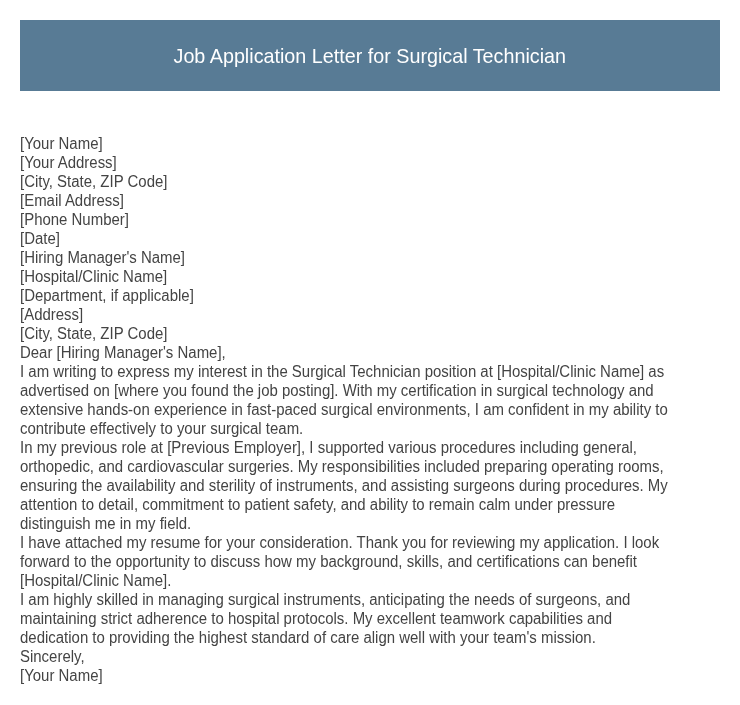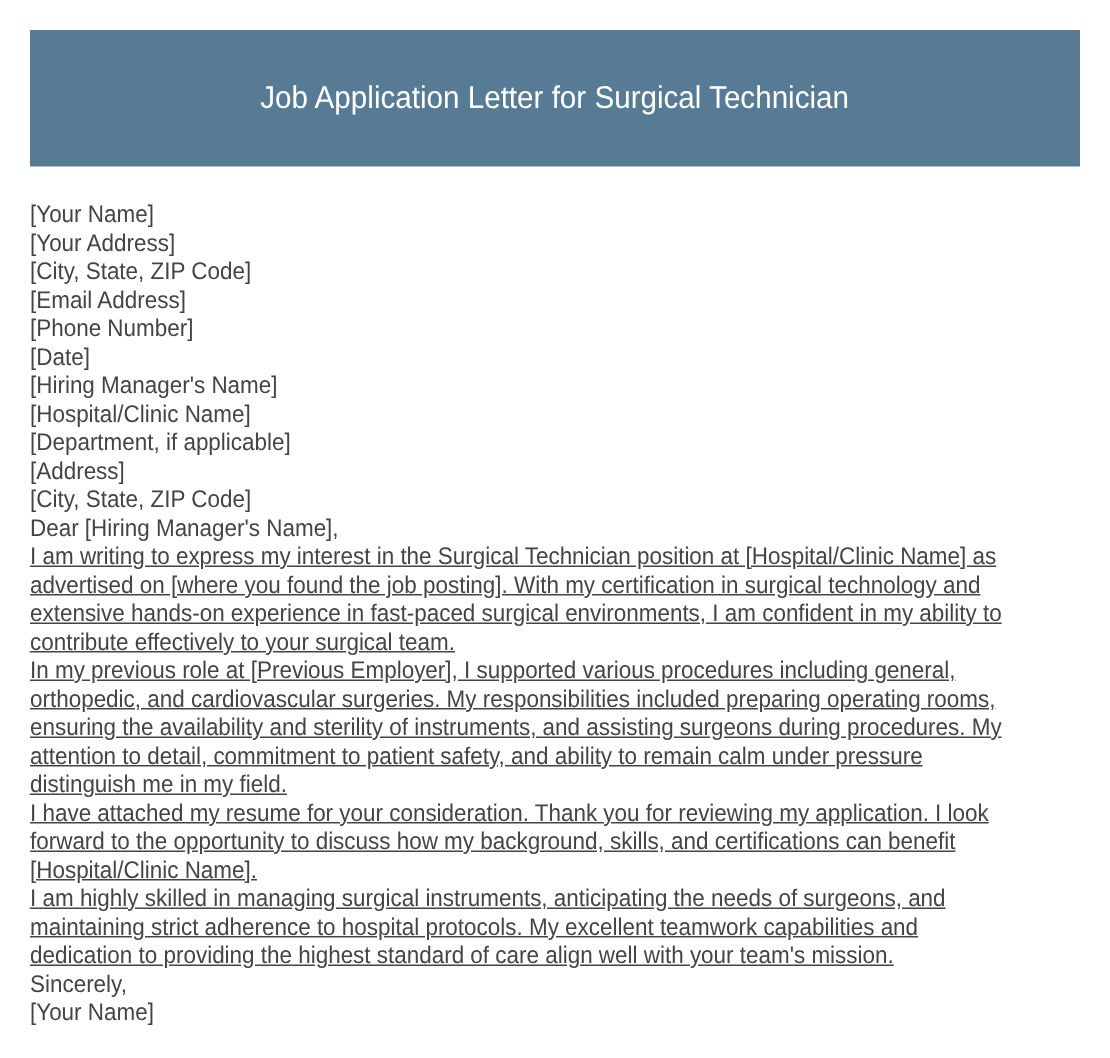--- a/index.html
+++ b/index.html
@@ -12,21 +12,21 @@
       height: 705px;
       position: relative;
       overflow: hidden;
       font-family: "Liberation Sans", sans-serif;
     }
     .header {
       position: absolute;
       left: 20px;
       top: 20px;
       width: 700px;
-      height: 91px;
+      height: 71px;
       background: #587b95;
       display: flex;
       align-items: center;
       justify-content: center;
     }
     .header-title {
       color: #ffffff;
       font-family: "Liberation Sans", sans-serif;
       font-size: 21px;
       font-weight: normal;
@@ -45,21 +45,20 @@
       line-height: 19px;
     }
     .letter .line {
       display: block;
       white-space: nowrap;
       transform-origin: left center;
       transform: scaleX(0.935);
     }
     .letter .para {
       display: block;
-      text-decoration: underline;
     }
   </style>
 </head>
 <body>
 
 <div class="header">
   <h1 class="header-title">Job Application Letter for Surgical Technician</h1>
 </div>
 
 <div class="letter">

